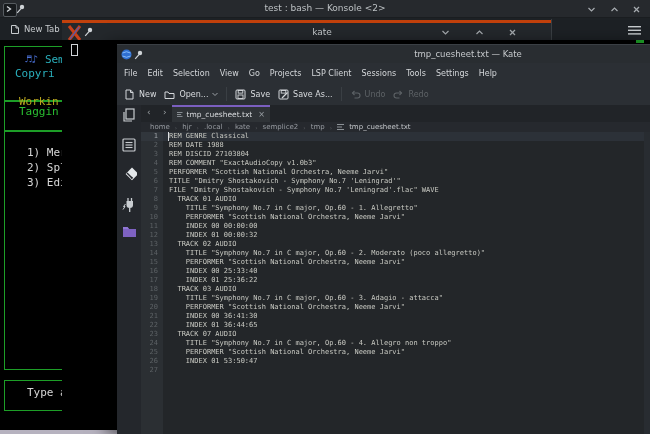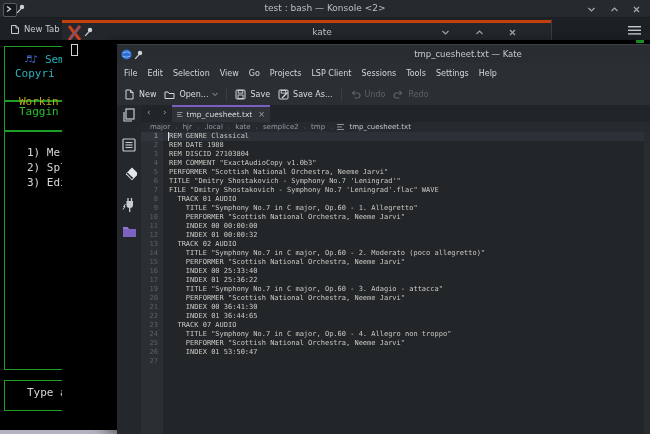--- a/index.html
+++ b/index.html
@@ -331,21 +331,21 @@
           <rect x="0" y="2.8" width="6" height="1.2" fill="#9ba1a7"></rect>
           <rect x="0" y="5.6" width="8" height="1.2" fill="#9ba1a7"></rect>
         </svg>
       <span class="kt-tab-label">tmp_cuesheet.txt</span>
       <span class="kt-tab-close">×</span>
     </div>
   </div>
 
   <div class="abs kt-breadcrumb">
     <span style="display:flex;gap:5px;align-items:center;">
-        <span class="crumb">major</span>
+        <span class="crumb">home</span>
         <span class="crumb-sep">›</span>
         <span class="crumb">hjr</span>
         <span class="crumb-sep">›</span>
         <span class="crumb">.local</span>
         <span class="crumb-sep">›</span>
         <span class="crumb">kate</span>
         <span class="crumb-sep">›</span>
         <span class="crumb">semplice2</span>
         <span class="crumb-sep">›</span>
         <span class="crumb">tmp</span>
@@ -423,20 +423,24 @@
         </div>
         <div class="crow">
           <span class="ln">16</span>
           <span class="ct">    INDEX 00 25:33:40</span>
         </div>
         <div class="crow">
           <span class="ln">17</span>
           <span class="ct">    INDEX 01 25:36:22</span>
         </div>
         <div class="crow">
+          <span class="ln">18</span>
+          <span class="ct">  TRACK 03 AUDIO</span>
+        </div>
+        <div class="crow">
           <span class="ln">19</span>
           <span class="ct">    TITLE "Symphony No.7 in C major, Op.60 - 3. Adagio - attacca"</span>
         </div>
         <div class="crow">
           <span class="ln">20</span>
           <span class="ct">    PERFORMER "Scottish National Orchestra, Neeme Jarvi"</span>
         </div>
         <div class="crow">
           <span class="ln">21</span>
           <span class="ct">    INDEX 00 36:41:30</span>

